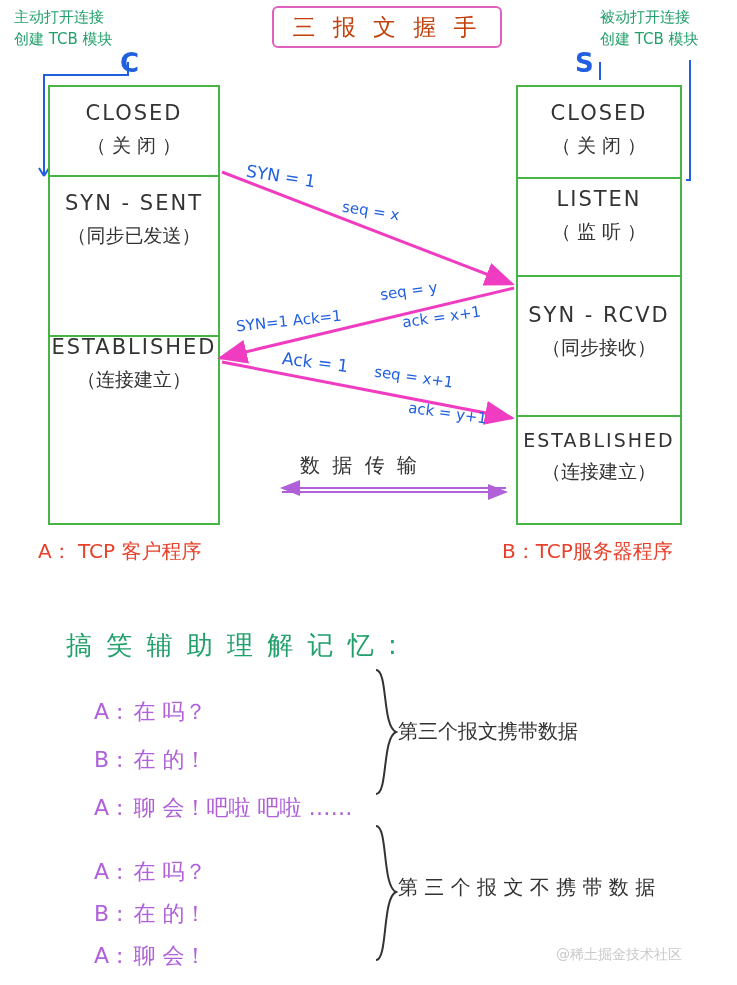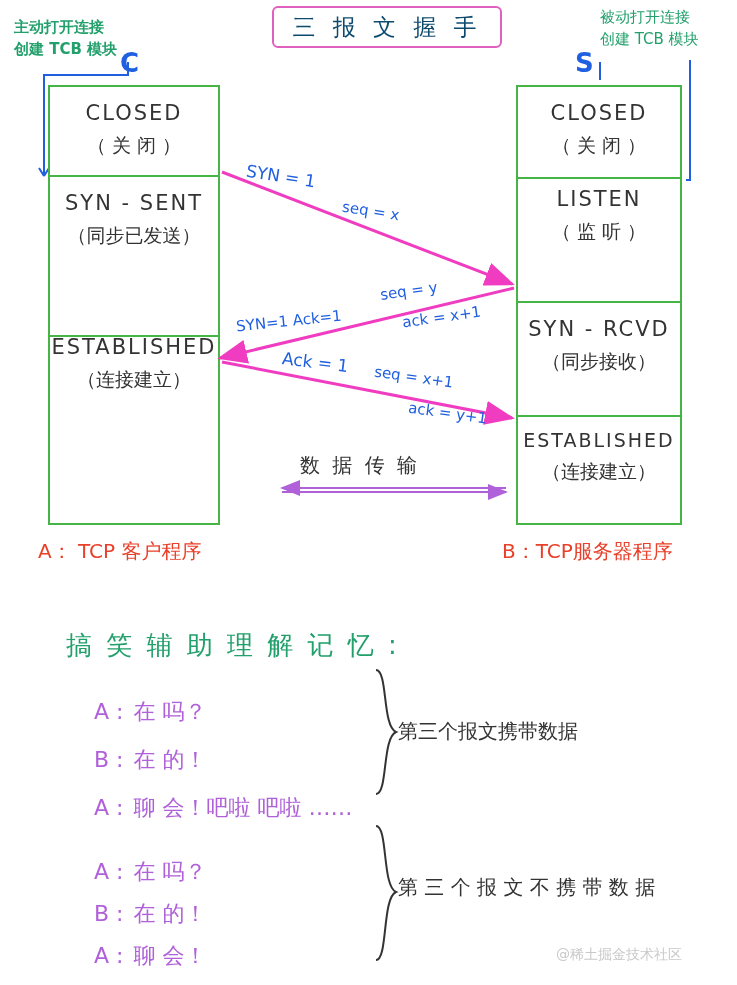--- a/index.html
+++ b/index.html
@@ -27,34 +27,34 @@
     left: 272px; top: 6px;
     width: 230px; height: 42px;
     border: 2px solid #e060c0;
     border-radius: 6px;
     box-sizing: border-box;
   }
   #title-text {
     left: 272px; top: 12px;
     width: 230px;
     text-align: center;
-    color: #0c4a6e;
+    color: #c2410c;
     font-size: 23px;
     letter-spacing: 5px;
     font-family: "DejaVu Sans", sans-serif;
   }
 
   
   .note-green {
     color: #22a06b;
     font-size: 15px;
     line-height: 22px;
     white-space: pre;
   }
-  #note-left  { left: 14px; top: 16px; font-weight: bold; }
+  #note-left  { left: 14px; top: 6px; }
   #note-right { left: 600px; top: 6px; }
 
   .label-blue {
     color: #2060e0;
     font-size: 26px;
     font-weight: bold;
   }
   #label-c { left: 120px; top: 48px; }
   #label-s { left: 575px; top: 48px; }
 
@@ -88,21 +88,21 @@
     font-size: 19px;
     margin-top: 8px;
   }
 
   
   #c-cell-0 { top: 0px;   height: 90px; }
   #c-cell-1 { top: 90px;  height: 160px; }
   #c-cell-2 { top: 220px; height: 216px; }
   
   #s-cell-0 { top: 0px;   height: 92px; }
-  #s-cell-1 { top: 92px;  height: 124px; }
+  #s-cell-1 { top: 92px;  height: 98px; }
   #s-cell-2 { top: 190px; height: 140px; }
   #s-cell-3 { top: 330px; height: 106px; }
 
   
   .legend {
     font-size: 20px;
     color: #e8402a;
   }
   #legend-a { left: 38px;  top: 538px; }
   #legend-b { left: 502px; top: 538px; }
@@ -196,21 +196,21 @@
   <div class="abs col" id="col-server">
     <div class="cell" id="s-cell-0">
       <span class="en">CLOSED</span>
       <span class="cn">（ 关 闭 ）</span>
     </div>
     <div class="cell" id="s-cell-1">
       <span class="en" style="margin-top:8px;">LISTEN</span>
       <span class="cn">（ 监 听 ）</span>
     </div>
     <div class="cell" id="s-cell-2">
-      <span class="en" style="margin-top:40px;">SYN - RCVD</span>
+      <span class="en" style="margin-top:26px;">SYN - RCVD</span>
       <span class="cn">（同步接收）</span>
     </div>
     <div class="cell last" id="s-cell-3">
       <span class="en" style="margin-top:12px;font-size:19px;">ESTABLISHED</span>
       <span class="cn">（连接建立）</span>
     </div>
   </div>
 
   <svg class="abs" style="left:0;top:0;width:737px;height:985px;pointer-events:none;">
     <defs>

